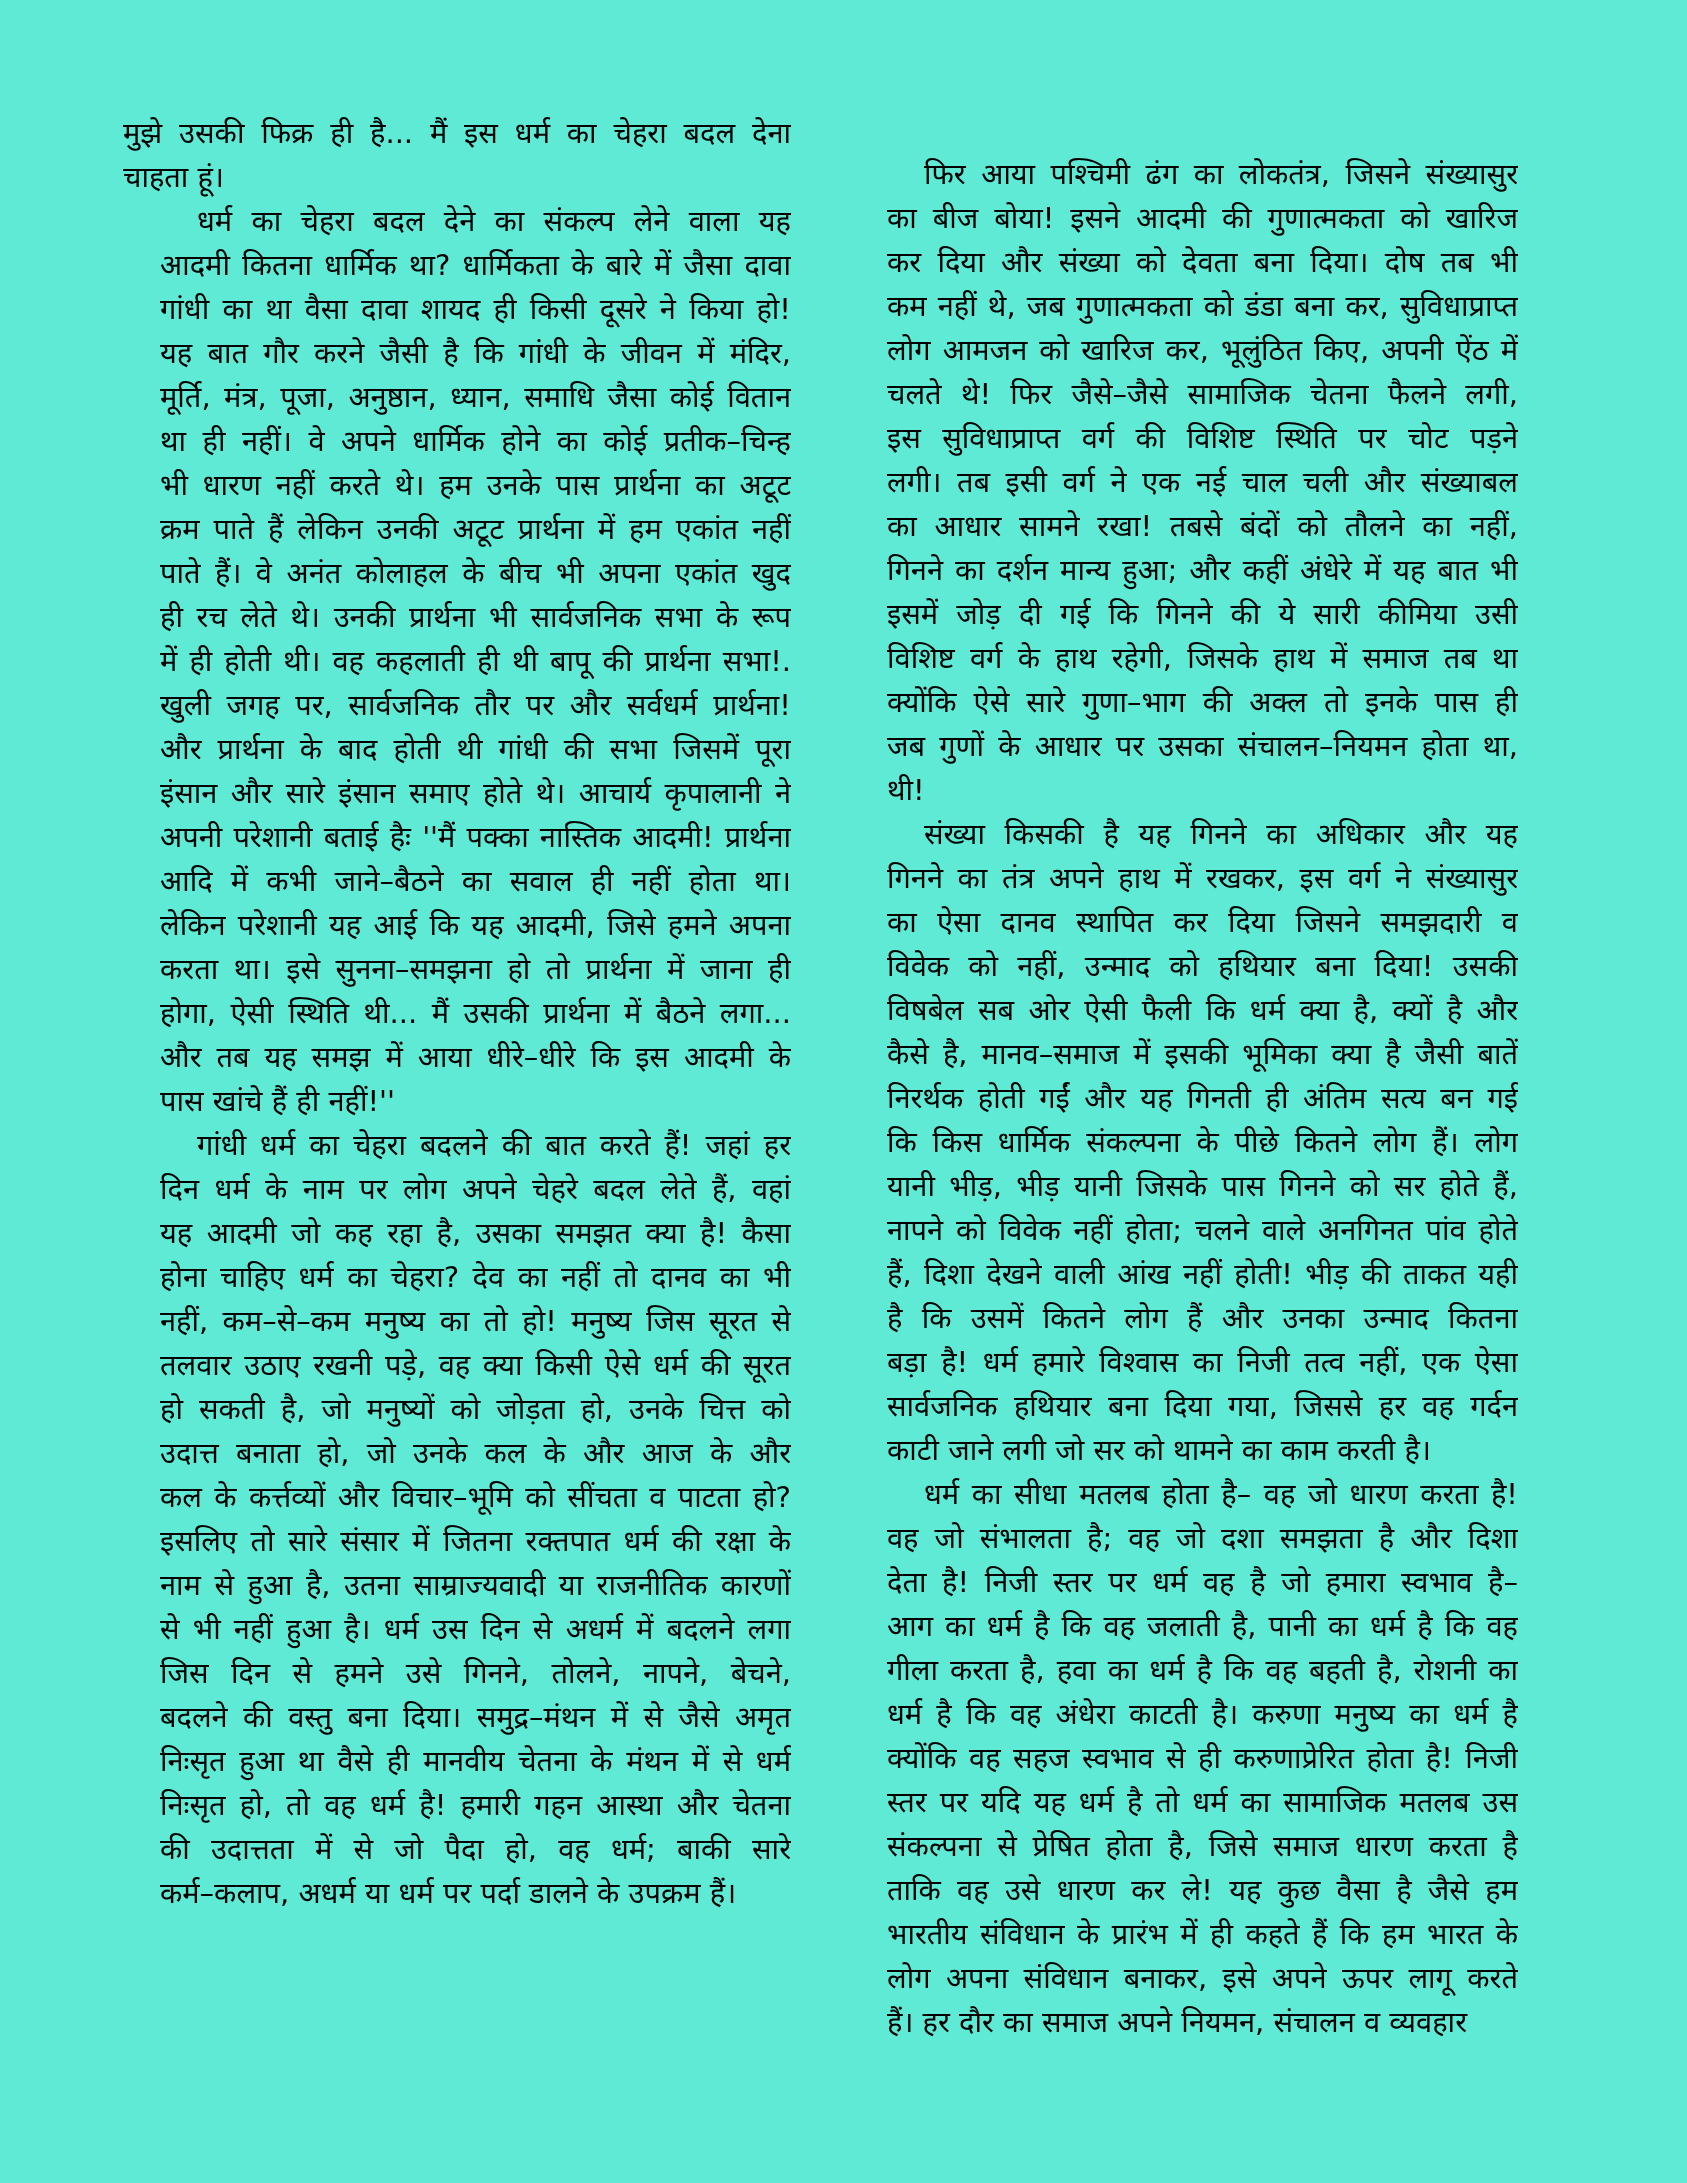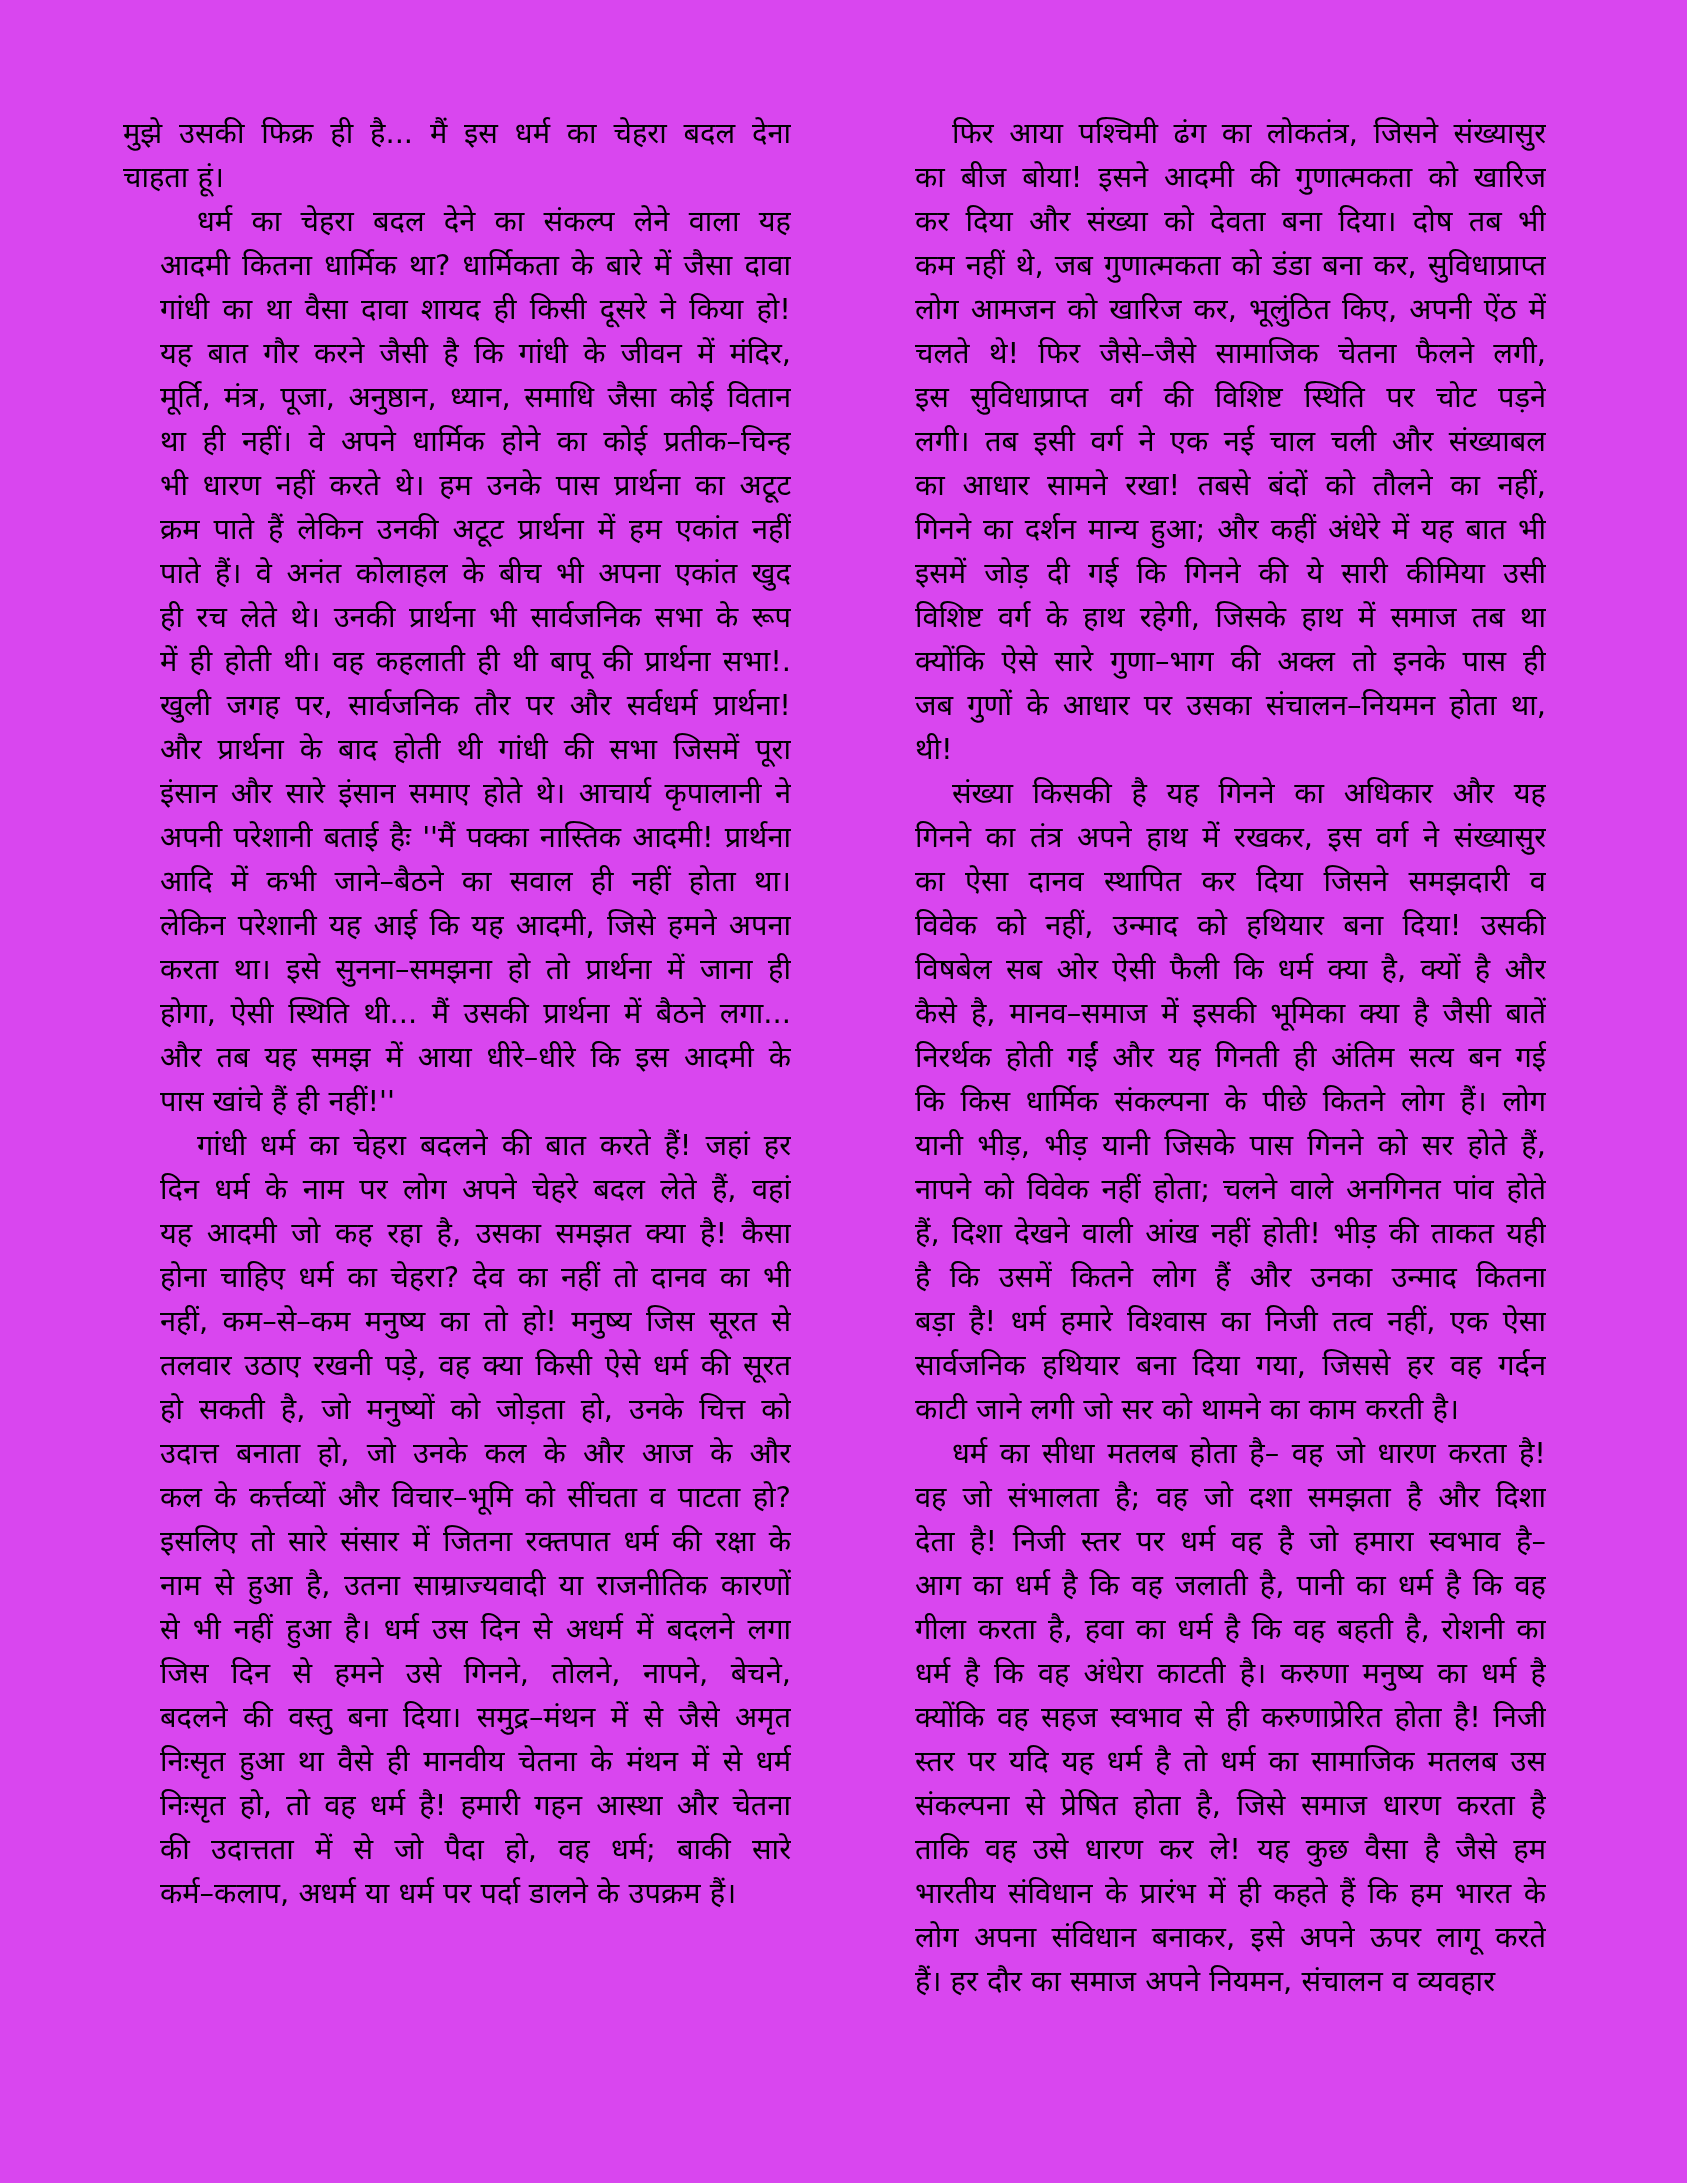--- a/index.html
+++ b/index.html
@@ -1,28 +1,28 @@
 <!DOCTYPE html>
 <html style="font-size:10.6px"><head>
 <meta charset="utf-8">
 <style>
   html, body { margin: 0; padding: 0; background: #ffffff; }
   body { width: 1687px; height: 2183px; position: relative; overflow: hidden; }
   .page {
     position: absolute; left: 0; top: 0; width: 1687px; height: 2183px;
-    background: #d946ef; color: #000000;
+    background: #5eead4; color: #000000;
     font-family: "DejaVu Sans", sans-serif;
   }
   .col {
     position: absolute; top: 111px; width: 668px;
     font-size: 29px; line-height: 44px;
     text-align: justify; text-justify: inter-word;
   }
   .col-left { left: 123px; }
-  .col-right { left: 878px; }
+  .col-right { left: 850px; margin-top: 41px; }
   .para { margin: 0; text-indent: 37px; }
   .para.no-indent { text-indent: 0; }
   .line { display: block; text-align: justify; text-align-last: justify; white-space: nowrap; height: 44px; overflow: hidden; }
   .line.last { text-align-last: left; }
 </style>
 </head>
 <body>
 
 <div class="page">
   <div class="col col-left" id="col-0">

